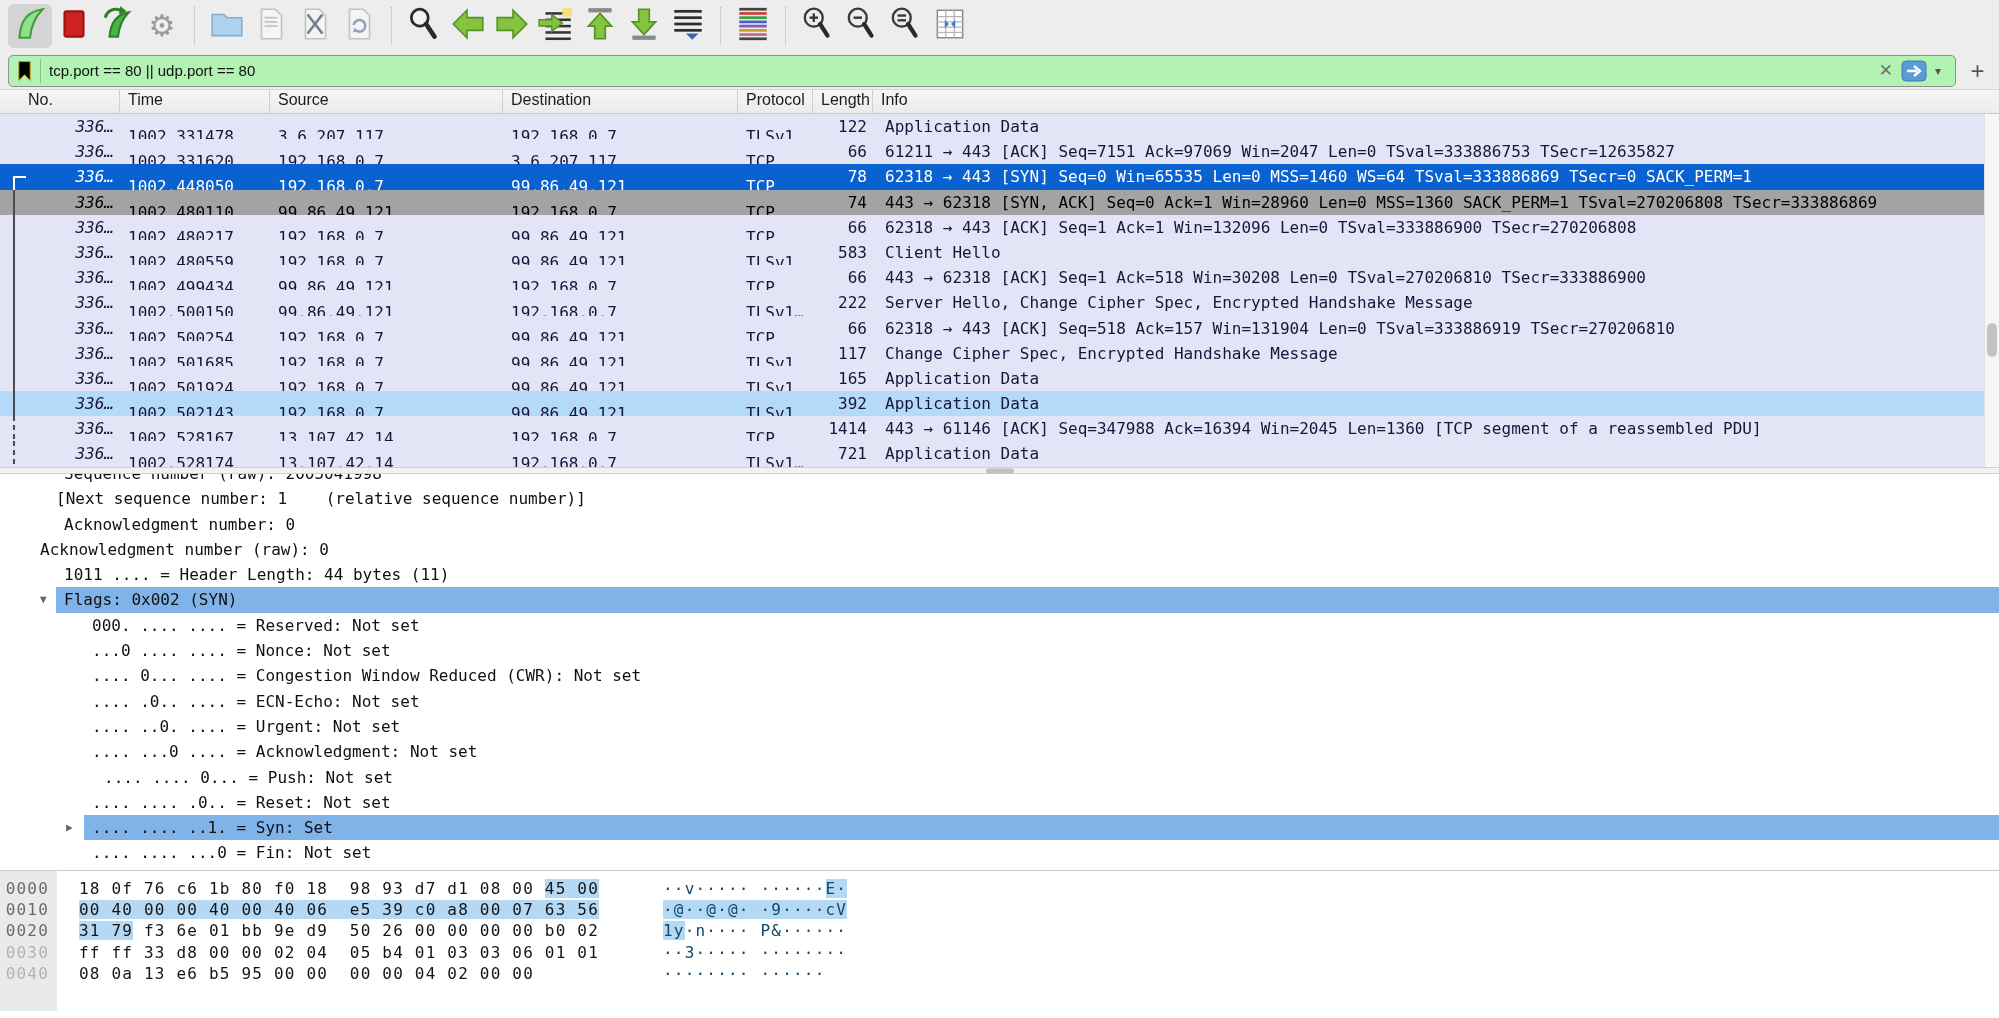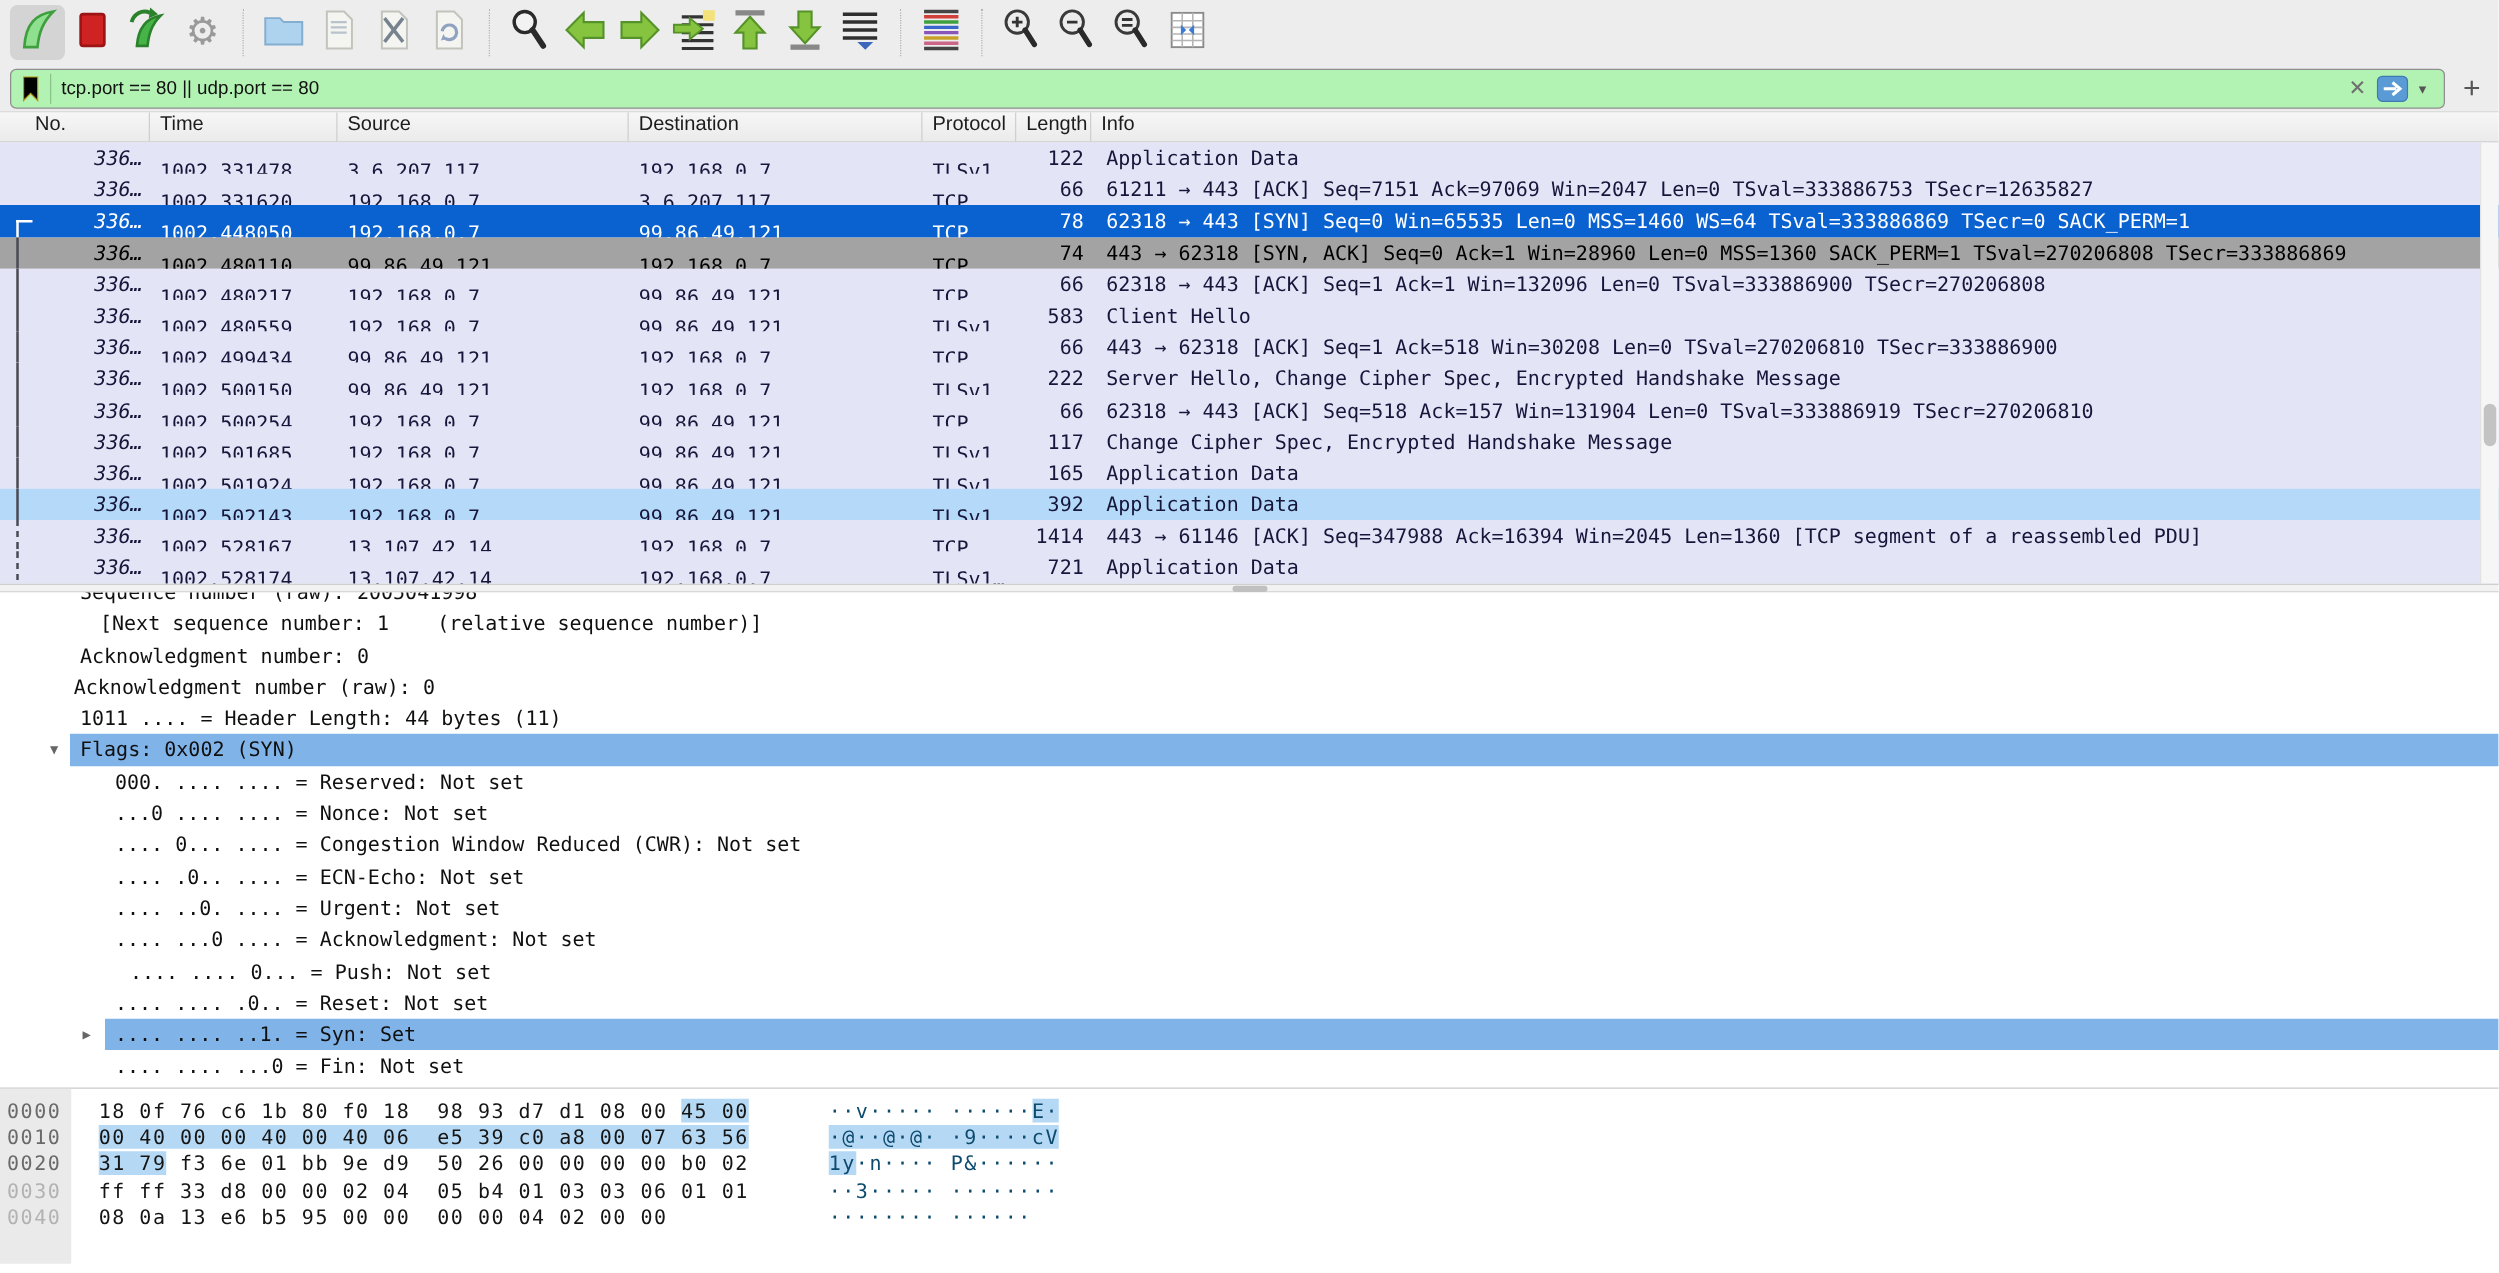--- a/index.html
+++ b/index.html
@@ -461,23 +461,23 @@
     </div>
   </div>
 
   <div class="splitter">
       <div class="dot"></div>
     </div>
 
   <div class="details">
     <div class="details-inner" id="detail-lines">
         <div class="dline"><span class="txt" style="padding-left: 64px;">Sequence number (raw): 2005041998</span></div>
-        <div class="dline"><span class="txt" style="padding-left: 80px;">[Next sequence number: 1    (relative sequence number)]</span></div>
+        <div class="dline"><span class="txt" style="padding-left: 56px;">[Next sequence number: 1    (relative sequence number)]</span></div>
         <div class="dline"><span class="txt" style="padding-left: 64px;">Acknowledgment number: 0</span></div>
-        <div class="dline"><span class="txt" style="padding-left: 59px;">Acknowledgment number (raw): 0</span></div>
+        <div class="dline"><span class="txt" style="padding-left: 40px;">Acknowledgment number (raw): 0</span></div>
         <div class="dline"><span class="txt" style="padding-left: 64px;">1011 .... = Header Length: 44 bytes (11)</span></div>
         <div class="dline"><span class="exp" style="left: 40px;">▼</span><div class="hlbox" style="margin-left: 56px;">Flags: 0x002 (SYN)</div></div>
         <div class="dline"><span class="txt" style="padding-left: 92px;">000. .... .... = Reserved: Not set</span></div>
         <div class="dline"><span class="txt" style="padding-left: 92px;">...0 .... .... = Nonce: Not set</span></div>
         <div class="dline"><span class="txt" style="padding-left: 92px;">.... 0... .... = Congestion Window Reduced (CWR): Not set</span></div>
         <div class="dline"><span class="txt" style="padding-left: 92px;">.... .0.. .... = ECN-Echo: Not set</span></div>
         <div class="dline"><span class="txt" style="padding-left: 92px;">.... ..0. .... = Urgent: Not set</span></div>
         <div class="dline"><span class="txt" style="padding-left: 92px;">.... ...0 .... = Acknowledgment: Not set</span></div>
         <div class="dline"><span class="txt" style="padding-left: 72px; margin-left: 32px;">.... .... 0... = Push: Not set</span></div>
         <div class="dline"><span class="txt" style="padding-left: 92px;">.... .... .0.. = Reset: Not set</span></div>

